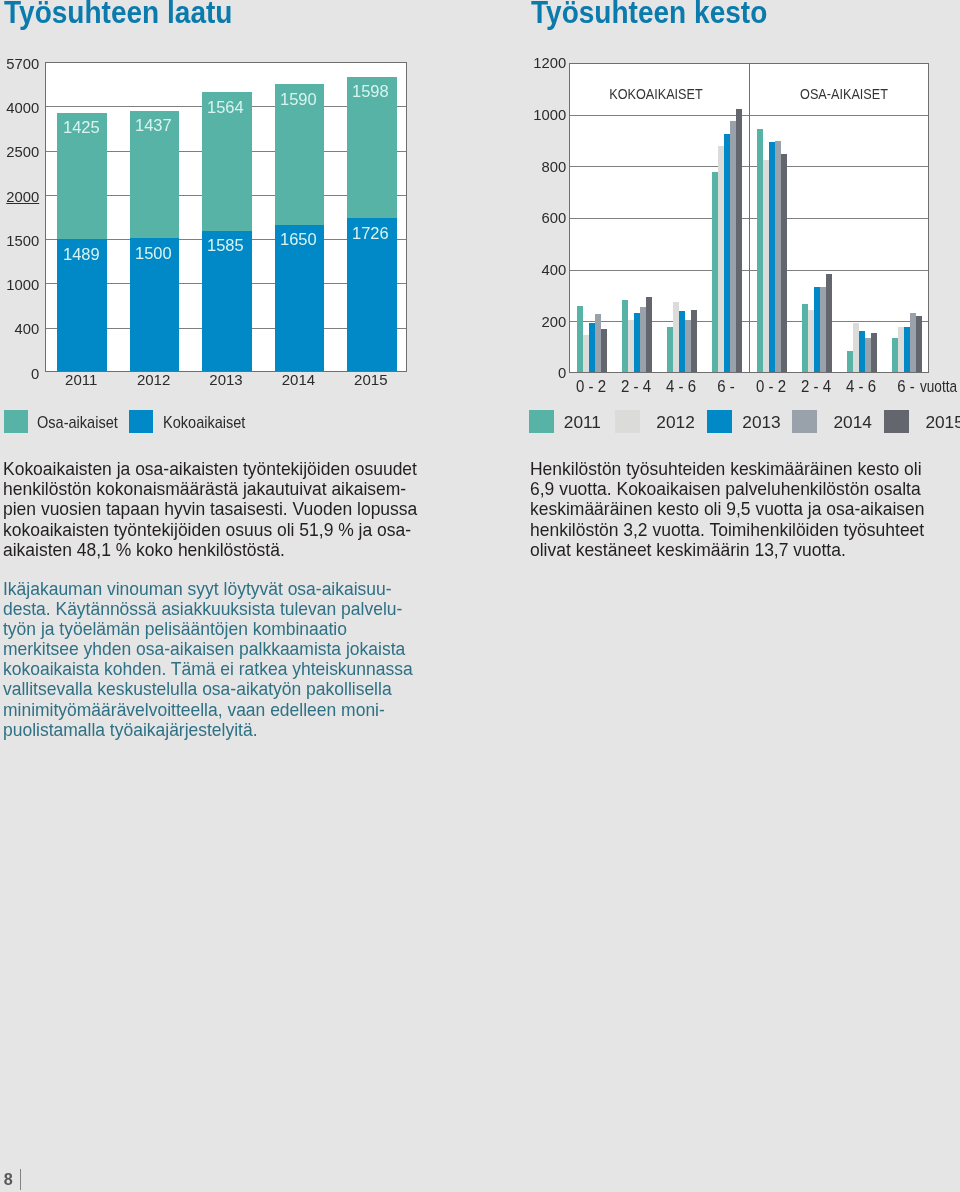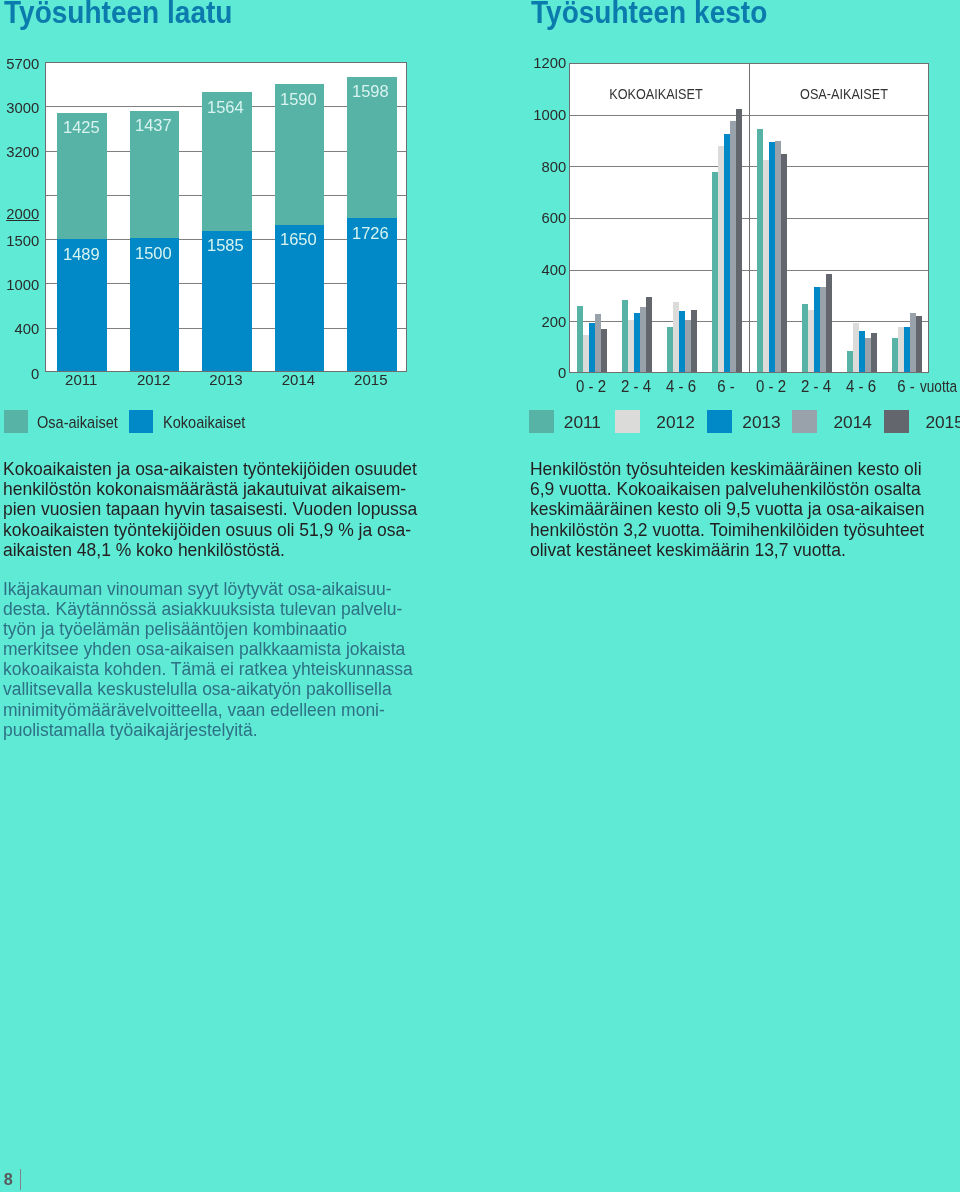--- a/index.html
+++ b/index.html
@@ -3,21 +3,21 @@
 <meta charset="utf-8">
 <title>Työsuhteen laatu / Työsuhteen kesto</title>
 <style>
   html,body{margin:0;padding:0;background:#ffffff;}
   body{width:960px;height:1192px;overflow:hidden;
        font-family:"Liberation Sans",sans-serif;
        color:#231f20;
        -webkit-font-smoothing:antialiased;
        text-rendering:optimizeLegibility;}
   *{-webkit-font-smoothing:antialiased;}
-  .page{position:relative;width:960px;height:1192px;background:#5eead4;}
+  .page{position:relative;width:960px;height:1192px;background:#e5e5e5;}
   .ab{position:absolute;}
 
   
   .h1{font-size:31.5px;font-weight:bold;color:#0b7bad;
       line-height:31.5px;white-space:nowrap;
       transform:scaleX(0.890);transform-origin:0 0;}
 
   
   .plot{position:absolute;box-sizing:border-box;
         border:1px solid #6f6f6f;background:#fff;}
@@ -69,23 +69,23 @@
 
 <div class="page">
   <div class="ab h1" style="left:4.0px;top:-2.7px;">Työsuhteen laatu</div>
   <div class="ab h1" style="left:530.5px;top:-2.7px;">Työsuhteen kesto</div>
 
   <div class="ab" style="left:0px;top:0px;width:470px;height:400px;">
     <div class="ytick" style="left:0px;top:365.5px;width:39.2px;">0</div>
     <div class="ytick" style="left:0px;top:321.2px;width:39.2px;">400</div>
     <div class="ytick" style="left:0px;top:276.9px;width:39.2px;">1000</div>
     <div class="ytick" style="left:0px;top:232.6px;width:39.2px;">1500</div>
-    <div class="ytick" style="left:0px;top:206px;width:39.2px;text-decoration:underline;">2000</div>
-    <div class="ytick" style="left:0px;top:144.1px;width:39.2px;">3200</div>
-    <div class="ytick" style="left:0px;top:99.8px;width:39.2px;">3000</div>
+    <div class="ytick" style="left:0px;top:189px;width:39.2px;text-decoration:underline;">2000</div>
+    <div class="ytick" style="left:0px;top:144.1px;width:39.2px;">2500</div>
+    <div class="ytick" style="left:0px;top:99.8px;width:39.2px;">4000</div>
     <div class="ytick" style="left:0px;top:55.5px;width:39.2px;">5700</div>
     <div class="plot" style="left:45px;top:62px;width:362px;height:310px;">
       <div class="gridline" style="top:264.7px;"></div>
       <div class="gridline" style="top:220.4px;"></div>
       <div class="gridline" style="top:176.1px;"></div>
       <div class="gridline" style="top:131.9px;"></div>
       <div class="gridline" style="top:87.6px;"></div>
       <div class="gridline" style="top:43.3px;"></div>
       <div class="bar" style="left:11.4px;width:49.6px;height:131.9px;background:#0089c6;"></div>
       <div class="bar" style="left:11.4px;bottom:131.9px;width:49.6px;height:126.2px;background:#57b3a6;"></div>

